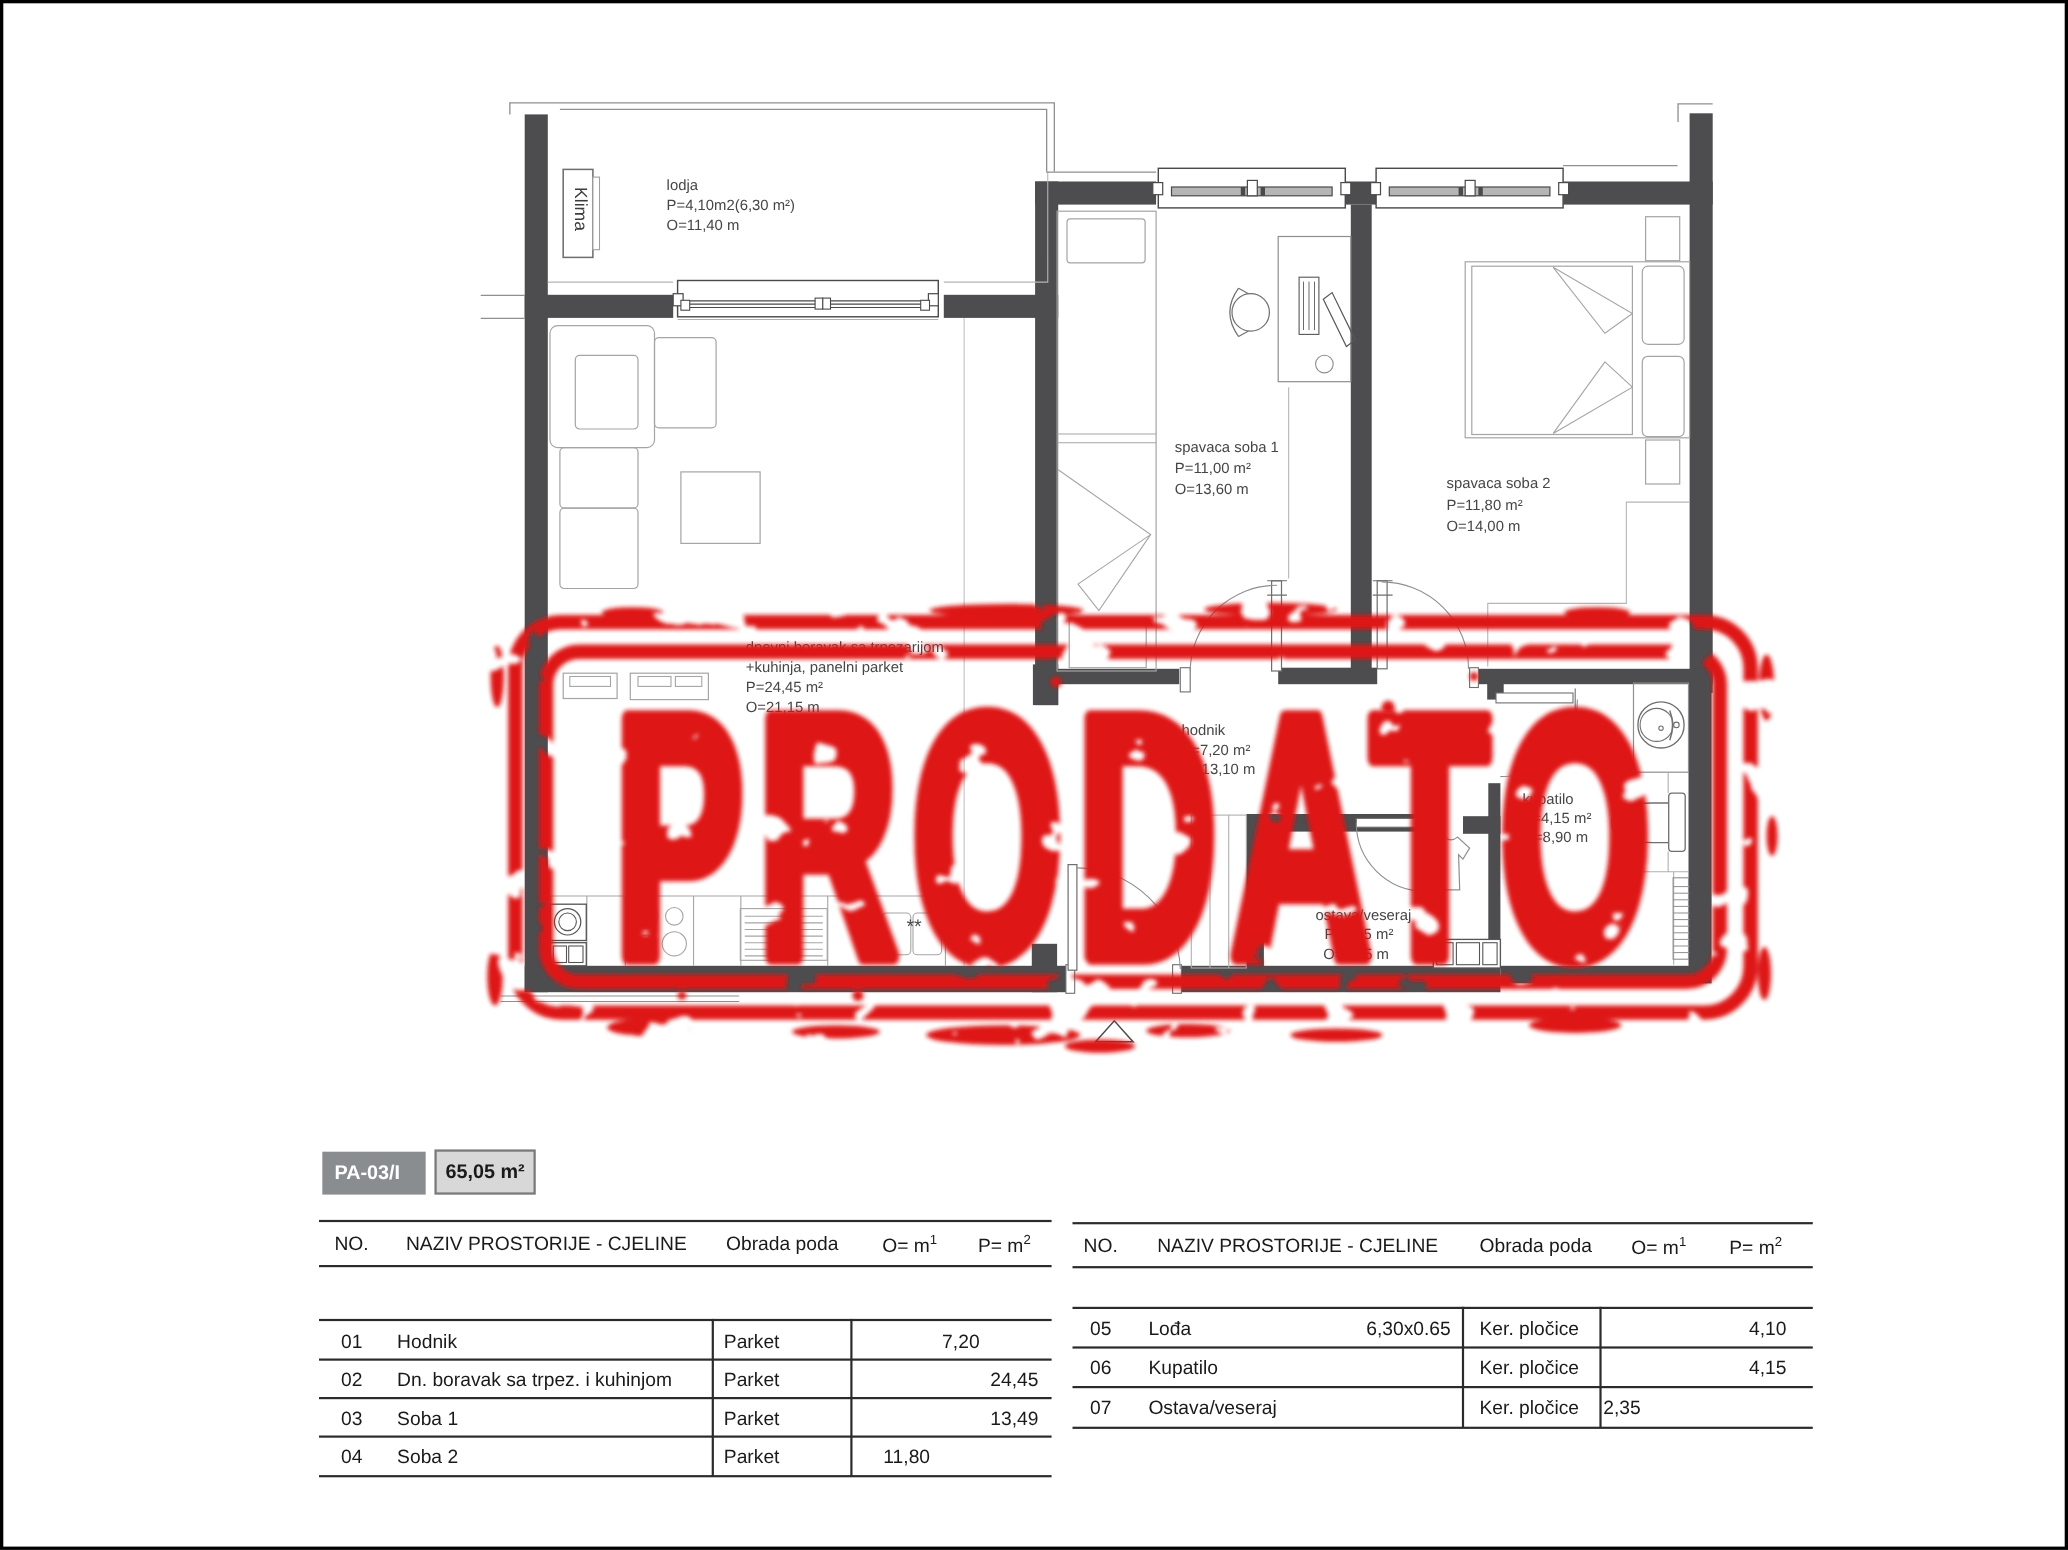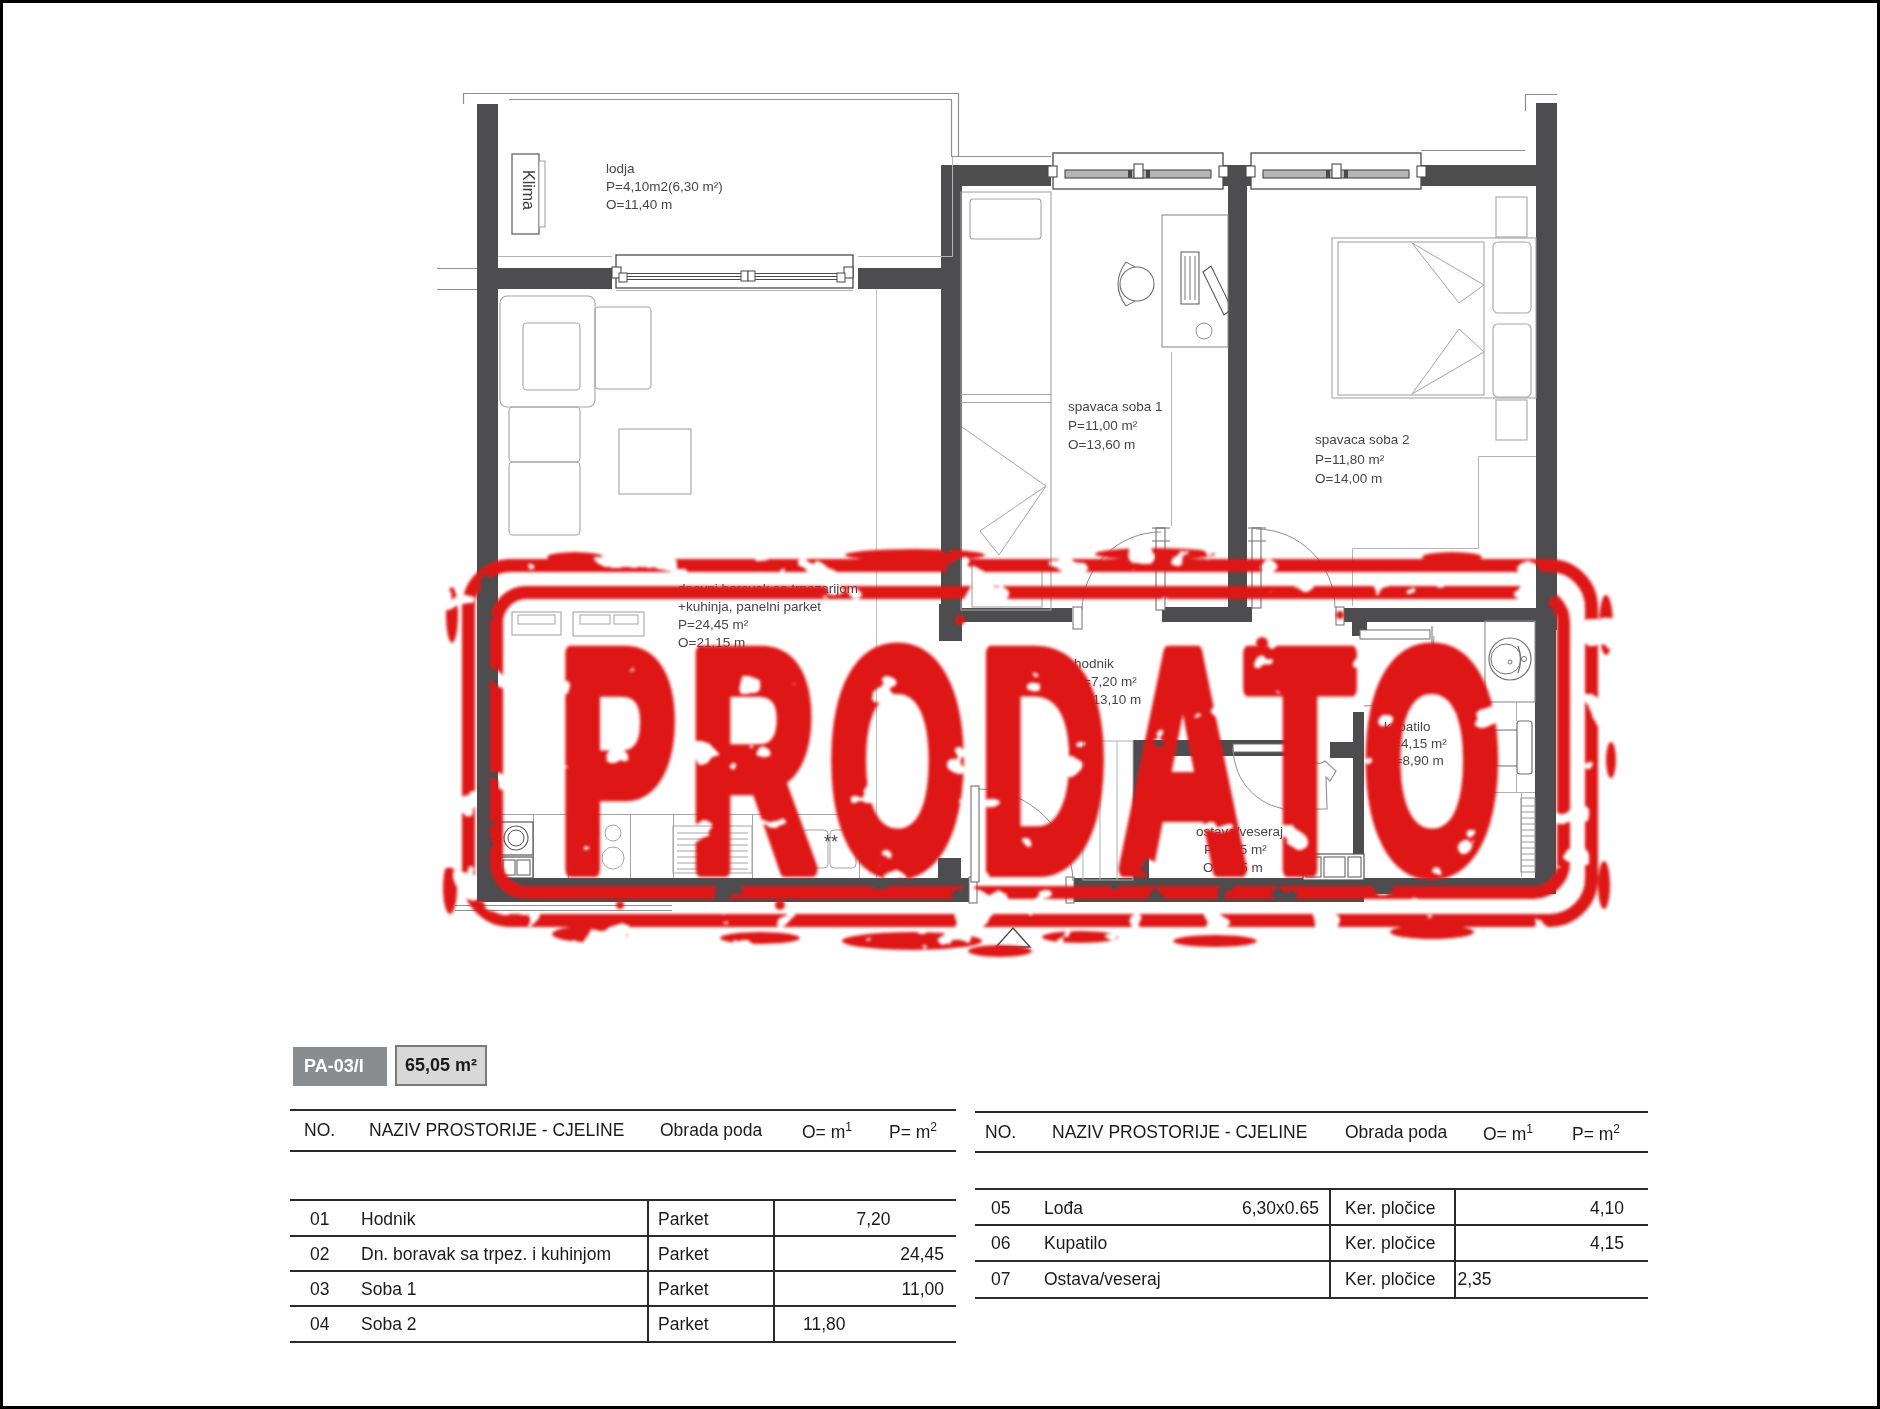--- a/index.html
+++ b/index.html
@@ -373,21 +373,21 @@
 <div class="t" style="left:800px;top:1206px;width:141px;text-align:center">7,20</div>
 
 <div class="t" style="left:307px;top:1241px">02</div>
 <div class="t" style="left:358px;top:1241px">Dn. boravak sa trpez. i kuhinjom</div>
 <div class="t" style="left:655px;top:1241px">Parket</div>
 <div class="t" style="left:800px;top:1241px;width:141px;text-align:right">24,45</div>
 
 <div class="t" style="left:307px;top:1276px">03</div>
 <div class="t" style="left:358px;top:1276px">Soba 1</div>
 <div class="t" style="left:655px;top:1276px">Parket</div>
-<div class="t" style="left:800px;top:1276px;width:141px;text-align:right">11,00</div>
+<div class="t" style="left:800px;top:1276px;width:141px;text-align:right">13,49</div>
 
 <div class="t" style="left:307px;top:1311px">04</div>
 <div class="t" style="left:358px;top:1311px">Soba 2</div>
 <div class="t" style="left:655px;top:1311px">Parket</div>
 <div class="t" style="left:800px;top:1311px;width:141px;text-align:left">11,80</div>
 
 <div class="hl" style="left:972px;top:1108px;width:673px"></div>
 
 <div class="t" style="left:982px;top:1119px">NO.</div>
 <div class="t" style="left:1049px;top:1119px">NAZIV PROSTORIJE - CJELINE</div>

